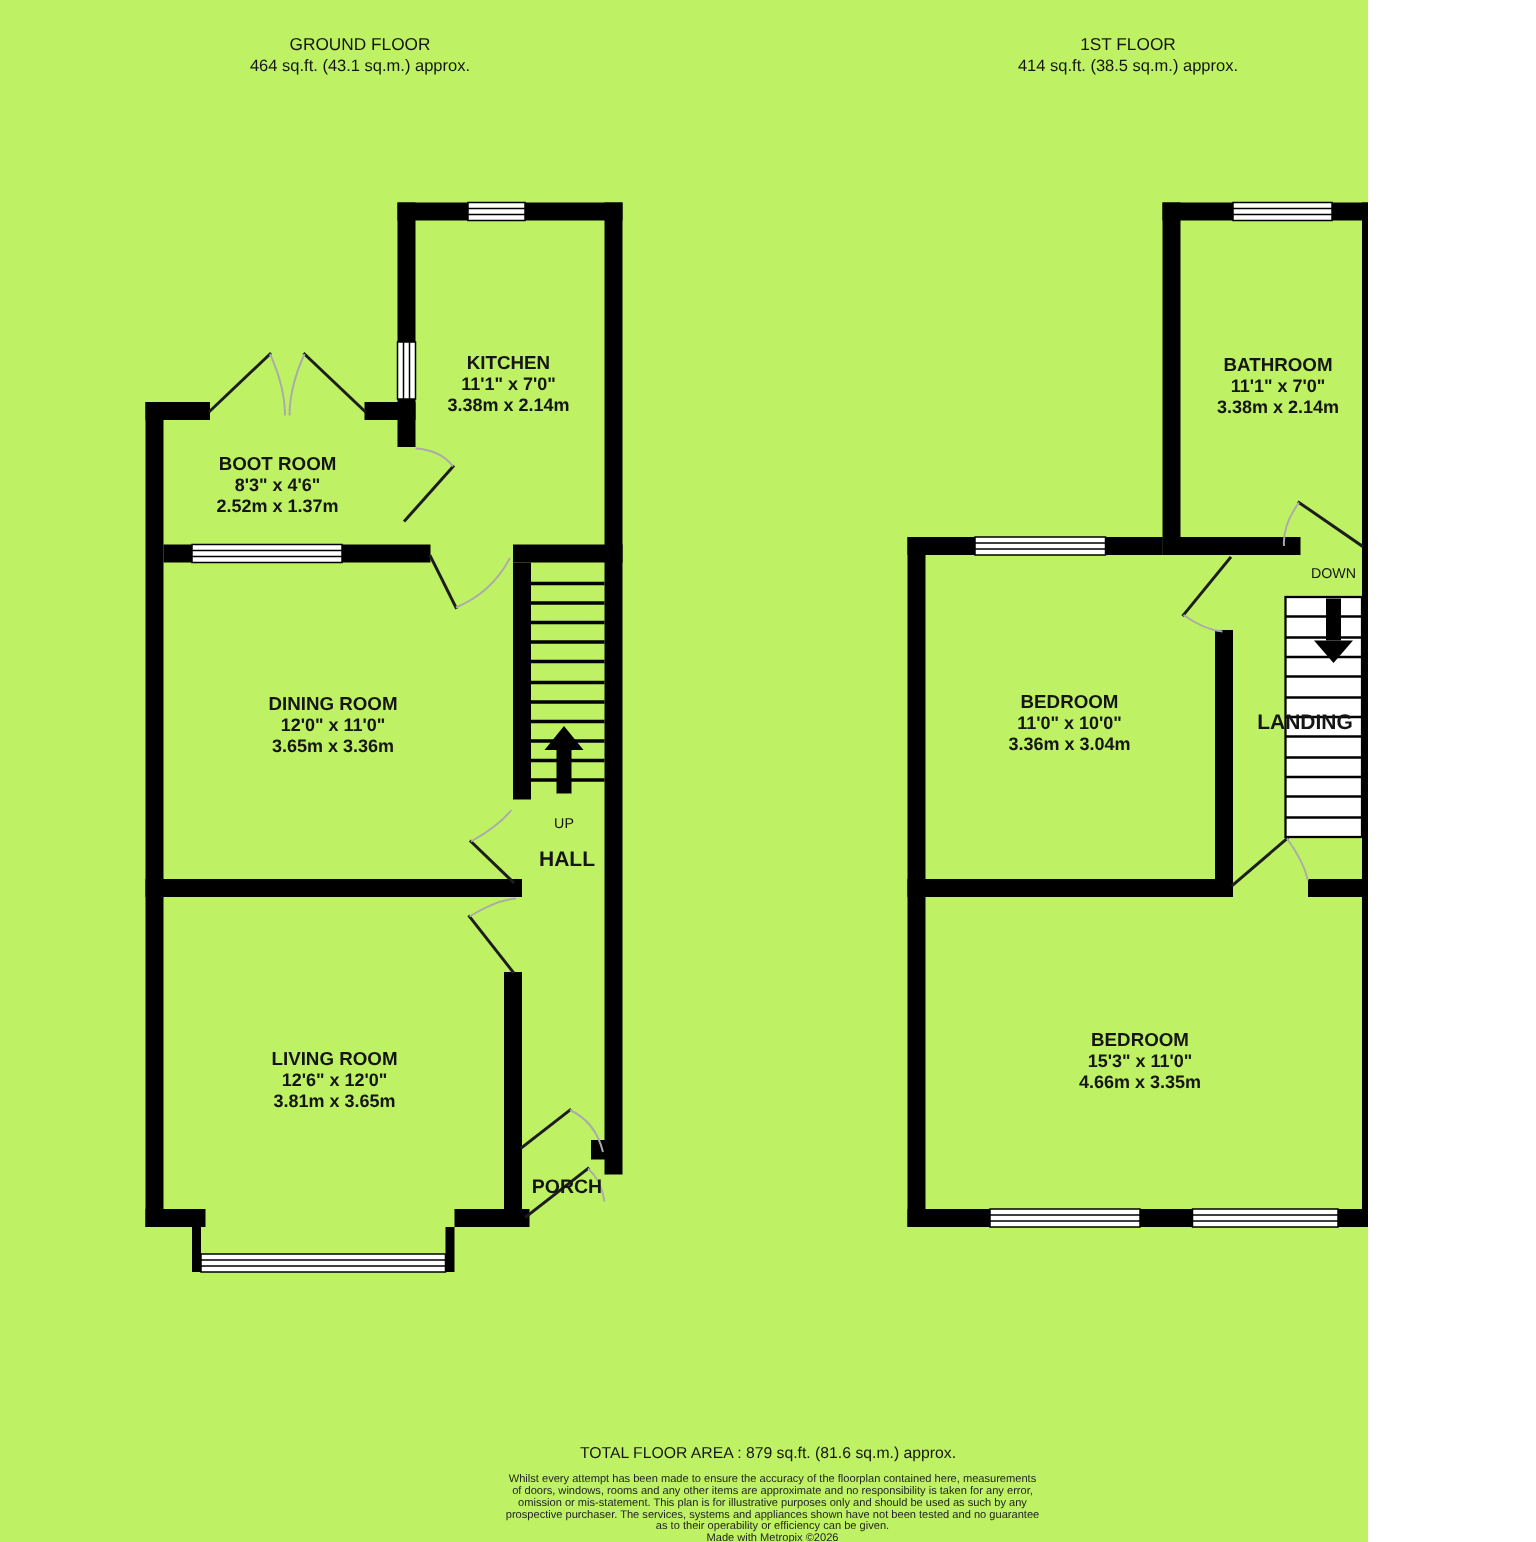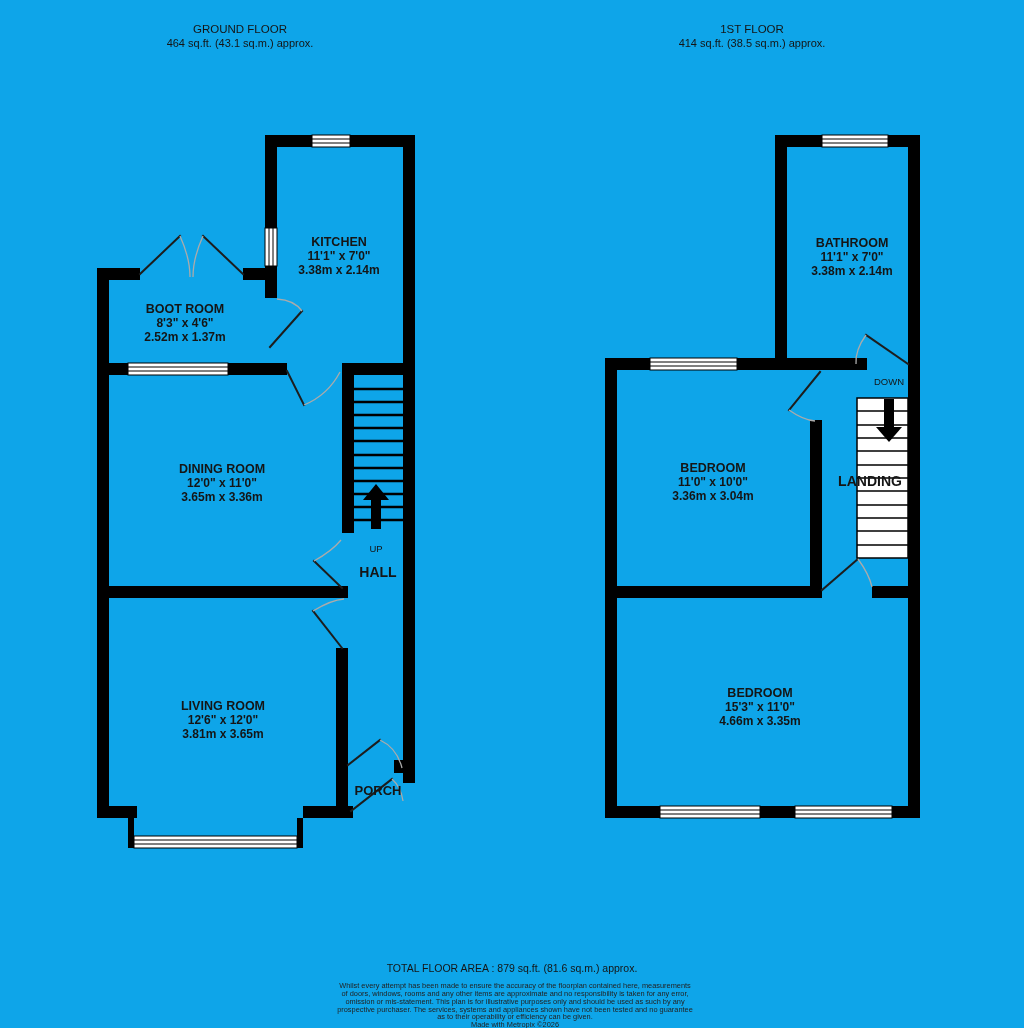--- a/index.html
+++ b/index.html
@@ -1,16 +1,16 @@
 <!DOCTYPE html>
 <html><head>
 <meta charset="utf-8">
 <style>
   html,body{margin:0;padding:0;background:#ffffff;}
-  .page{position:relative;width:1024px;height:1028px;background:#0ea5e9;overflow:hidden;
+  .page{position:relative;width:912px;height:1028px;background:#bef264;overflow:hidden;
         font-family:"Liberation Sans", sans-serif;}
   svg{position:absolute;left:0;top:0;}
   text{fill:#151515;}
   .floor-title{font:normal 11.5px "Liberation Sans",sans-serif;}
   .floor-area{font:normal 11px "Liberation Sans",sans-serif;}
   .room-name{font:bold 12.5px "Liberation Sans",sans-serif;}
   .room-dim{font:bold 12px "Liberation Sans",sans-serif;}
   .big-label{font:bold 14px "Liberation Sans",sans-serif;}
   .mid-label{font:bold 13px "Liberation Sans",sans-serif;}
   .small-label{font:normal 9.5px "Liberation Sans",sans-serif;}

